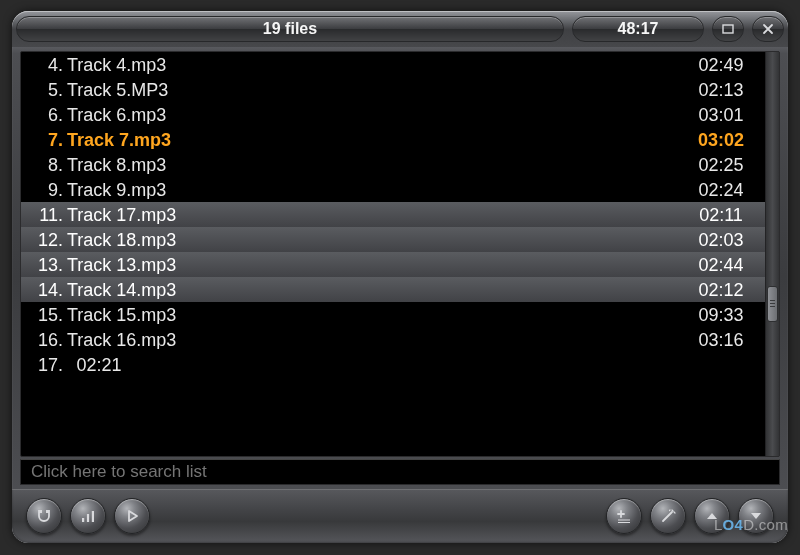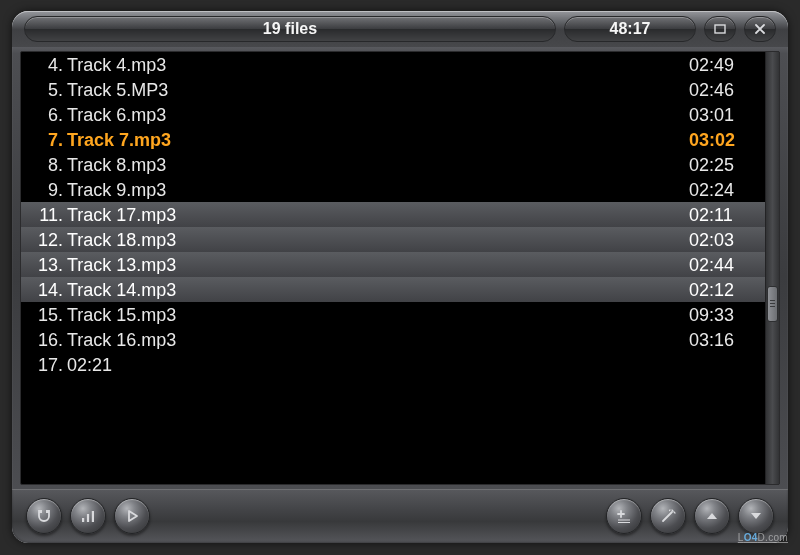--- a/index.html
+++ b/index.html
@@ -19,21 +19,21 @@
     box-shadow: 0 0 8px rgba(0,0,0,0.6), inset 0 1px 1px rgba(255,255,255,0.35);
     display: flex;
     flex-direction: column;
     overflow: hidden;
   }
   
   .titlebar {
     height: 36px;
     display: flex;
     align-items: center;
-    padding: 0 12px;
+    padding: 0 4px;
     background: linear-gradient(to bottom, #96989d 0%, #5a5c60 35%, #3f4043 52%, #47484b 100%);
     border-top-left-radius: 16px;
     border-top-right-radius: 16px;
     box-shadow: inset 0 1px 0 rgba(255,255,255,0.4);
     gap: 8px;
   }
   .pill {
     background: linear-gradient(to bottom, #717276 0%, #3d3e41 48%, #2a2b2d 52%, #414244 100%);
     border: 1px solid #27282a;
     border-radius: 14px;
@@ -84,21 +84,21 @@
     padding: 0 12px 0 0;
   }
   .row .num {
     width: 46px;
     text-align: right;
     padding-right: 4px;
     color: inherit;
     white-space: nowrap;
   }
   .row .name { flex: 1 1 auto; white-space: nowrap; overflow: hidden; }
-  .row .dur  { width: 64px; text-align: left; }
+  .row .dur  { width: 64px; text-align: center; }
   .row.current { color: #ffa61f; font-weight: bold; }
   .row.selected {
     background: linear-gradient(to bottom, #5a5c60 0%, #414246 100%);
     color: #ffffff;
   }
   
   .scrollbar {
     width: 14px;
     background: linear-gradient(to right, #323335, #4a4b4e, #323335);
     border-left: 1px solid #232325;
@@ -168,26 +168,25 @@
     cursor: pointer;
     color: #dadbde;
   }
   .rbtn svg { display: block; }
   .spacer { flex: 1 1 auto; }
 
   
   .watermark {
     position: absolute;
     right: 12px;
-    bottom: 12px;
-    font-size: 10px;
+    bottom: 22px;
+    font-size: 15px;
     color: rgba(255,255,255,0.45);
     letter-spacing: 0.3px;
     pointer-events: none;
-    text-decoration: underline;
   }
   .watermark .o4 { color: rgba(109,188,245,0.85); font-weight: bold; }
 </style>
 </head>
 <body>
 
 <div class="window">
 
   <div class="titlebar">
     <div class="pill pill-title">
@@ -216,21 +215,21 @@
     <div class="list-wrap">
       <div class="list" id="track-list">
           <div class="row">
             <span class="num">4.</span>
             <span class="name"> Track 4.mp3</span>
             <span class="dur">02:49</span>
           </div>
           <div class="row">
             <span class="num">5.</span>
             <span class="name"> Track 5.MP3</span>
-            <span class="dur">02:46</span>
+            <span class="dur">02:13</span>
           </div>
           <div class="row">
             <span class="num">6.</span>
             <span class="name"> Track 6.mp3</span>
             <span class="dur">03:01</span>
           </div>
           <div class="row current">
             <span class="num">7.</span>
             <span class="name"> Track 7.mp3</span>
             <span class="dur">03:02</span>
@@ -277,20 +276,23 @@
           </div>
           <div class="row">
             <span class="num">17.</span>
             <span class="dur">02:21</span>
           </div>
         </div>
       <div class="scrollbar">
         <div class="scroll-thumb"></div>
       </div>
     </div>
+    <div class="search-row">
+      <input type="text" placeholder="Click here to search list" style="">
+    </div>
   </div>
 
   <div class="bottombar">
     <div class="rbtn">
       <span>
         <svg width="18" height="18" viewBox="0 0 18 18">
             <path d="M4 3 v6 a5 5 0 0 0 10 0 v-6" fill="none" stroke="#d9dadd" stroke-width="1.8"></path>
             <path d="M4 3 h3 v3 h-3z M11 3 h3 v3 h-3z" fill="#d9dadd"></path>
           </svg>
       </span>

